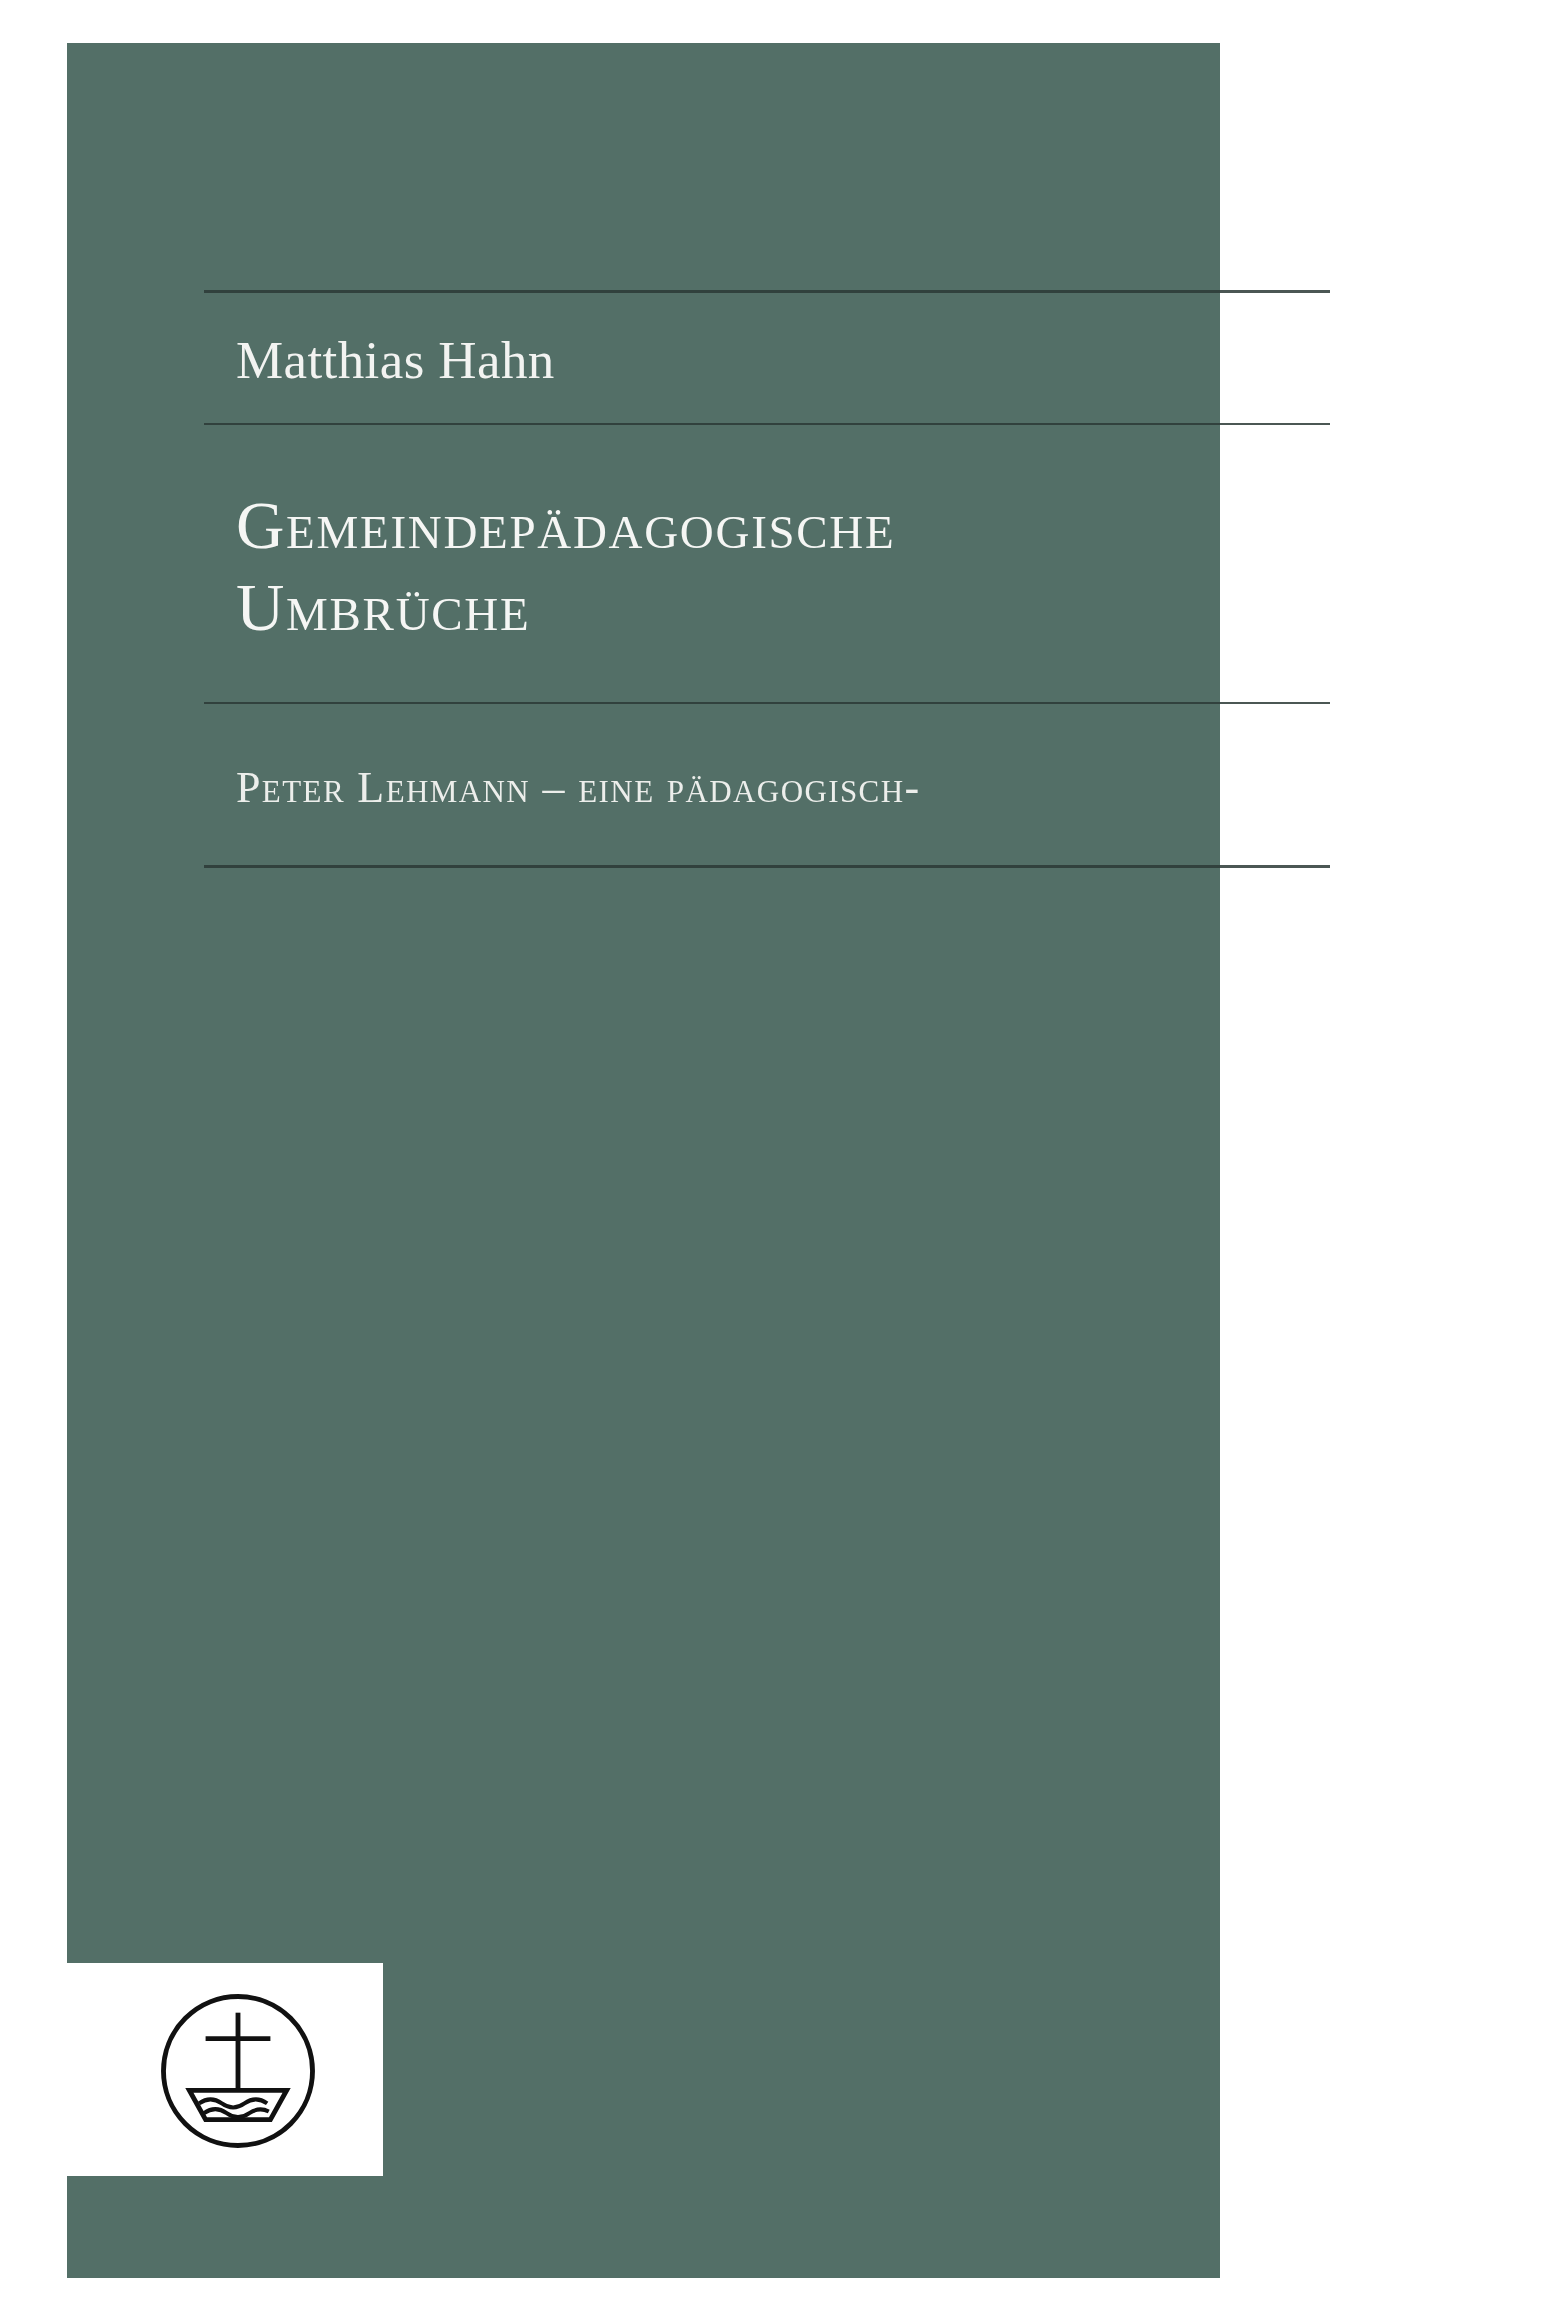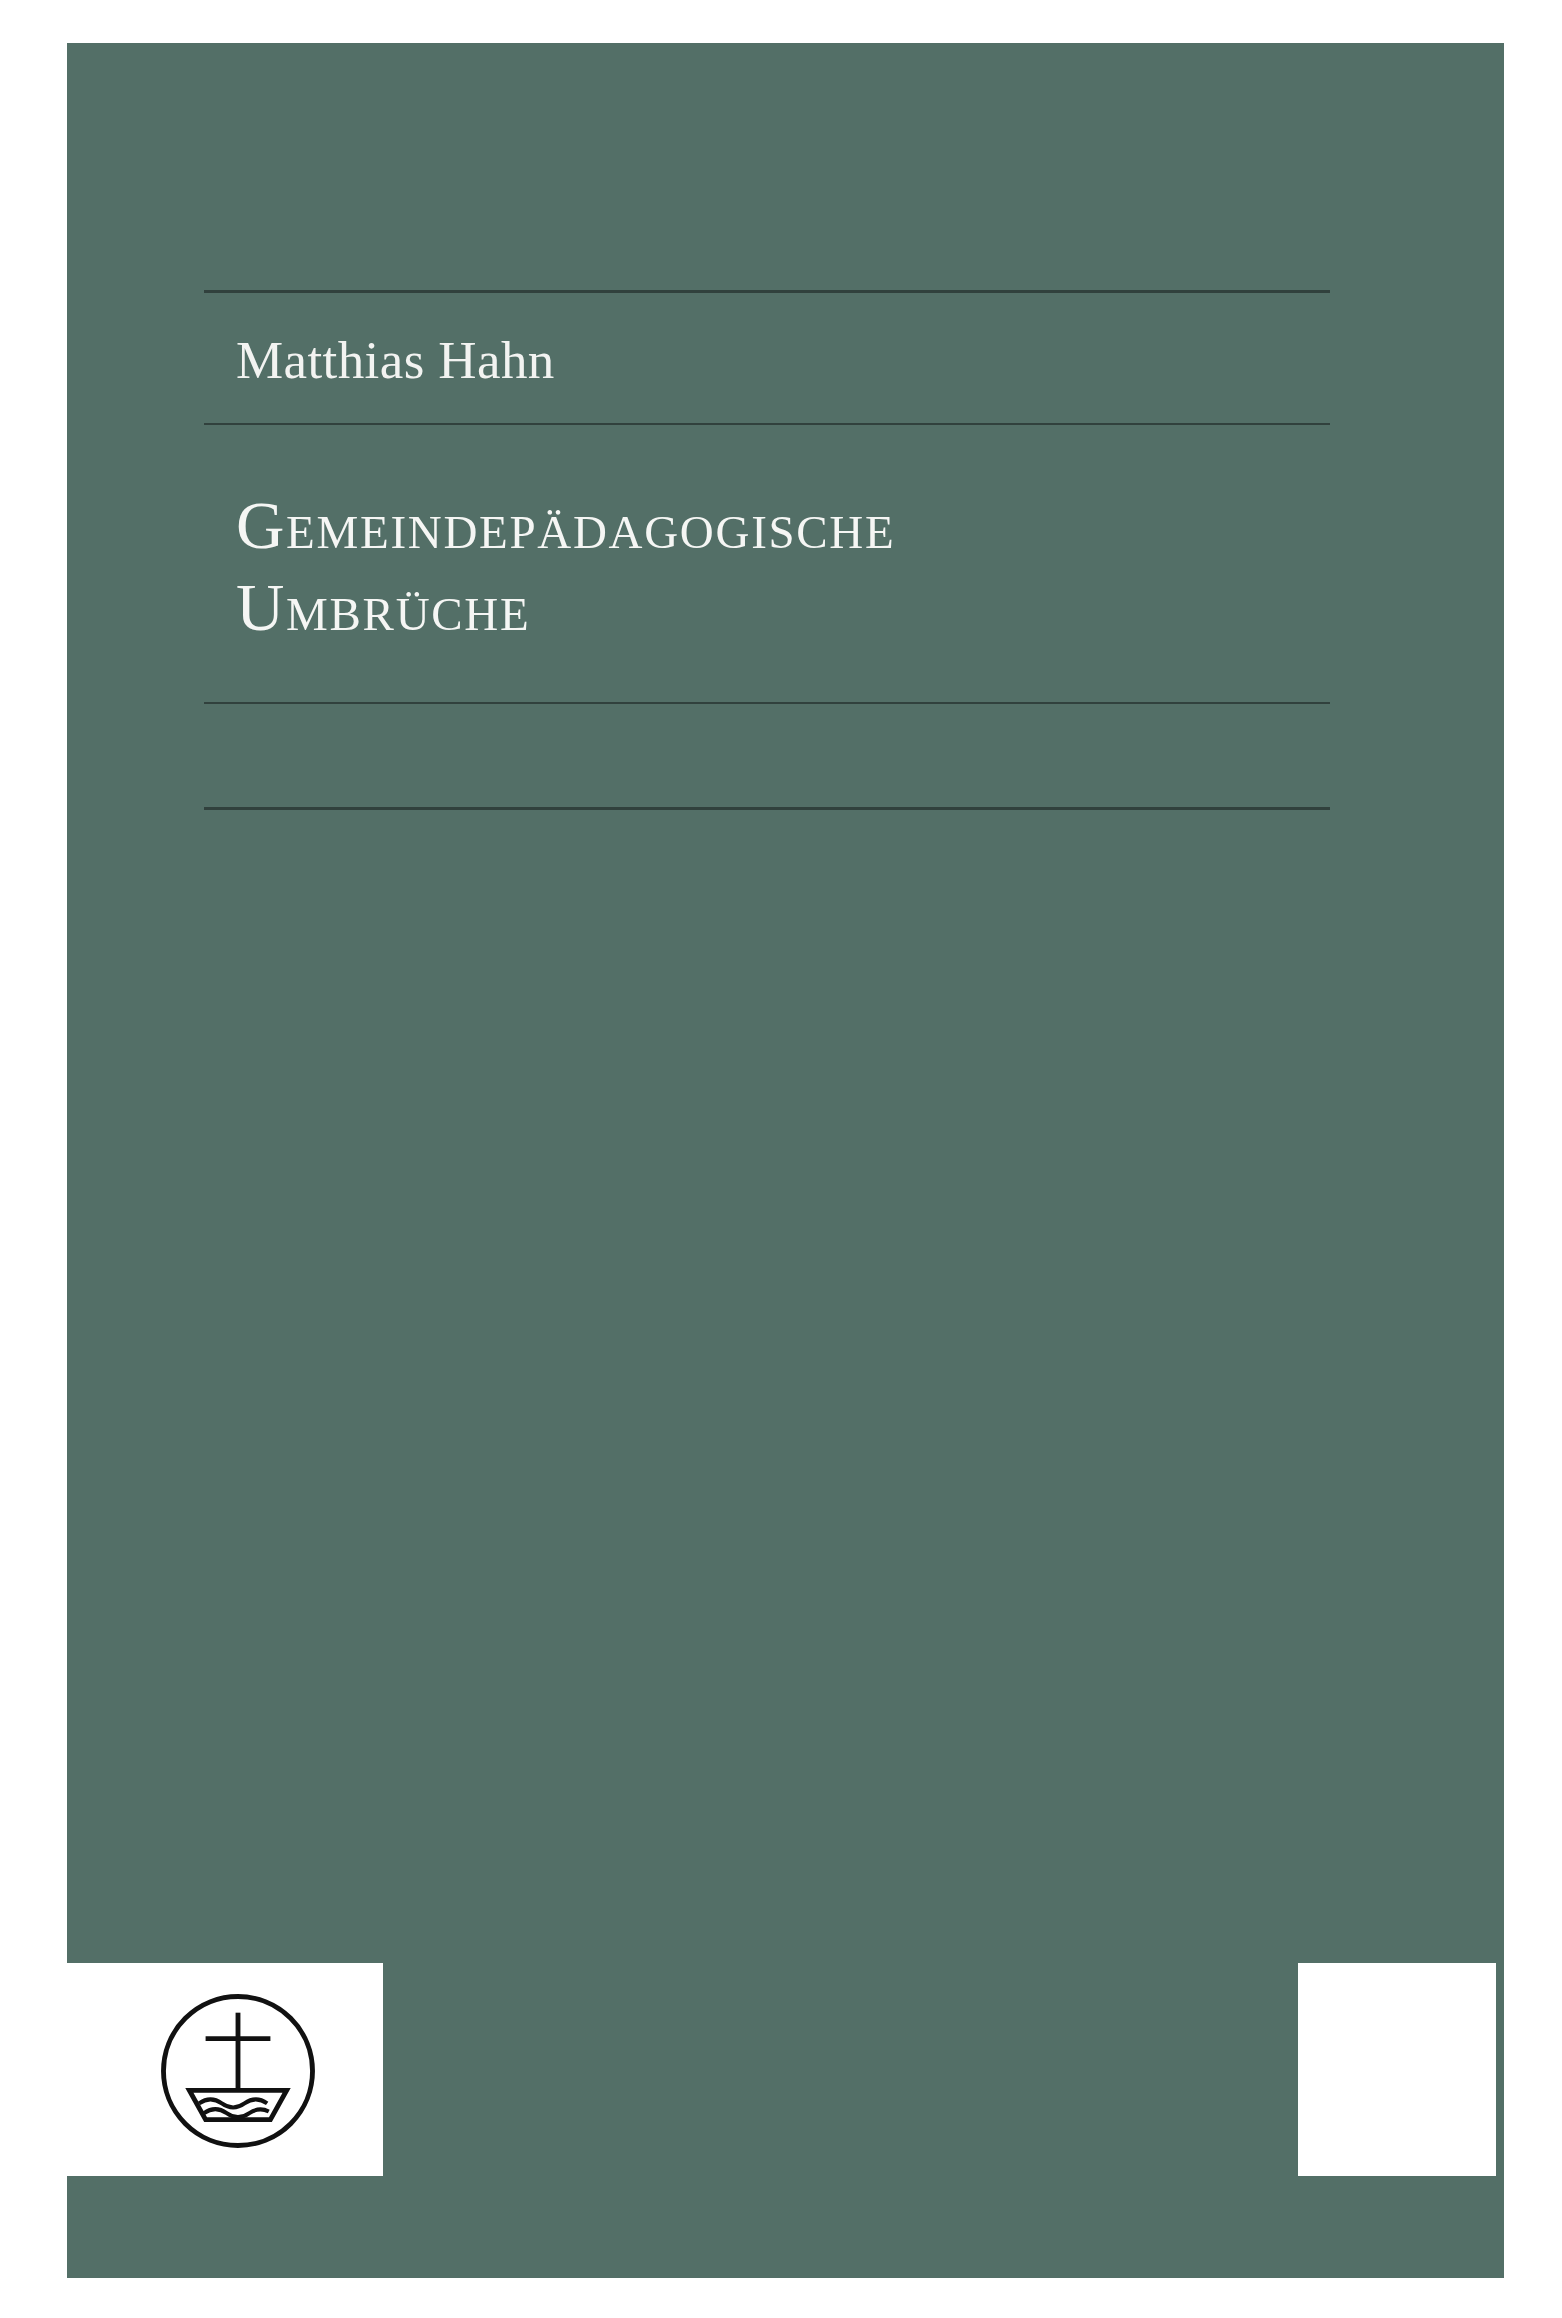--- a/index.html
+++ b/index.html
@@ -13,21 +13,21 @@
     position: relative;
     font-family: "Liberation Serif", serif;
     overflow: hidden;
   }
 
   
   .cover {
     position: absolute;
     left: 67px;
     top: 43px;
-    width: 1437px;
+    width: 1153px;
     height: 2238px;
     background: #536f67;
   }
 
   
   .text-block {
     position: absolute;
     left: 137px;
     top: 247px;
     width: 1126px;
@@ -141,20 +141,21 @@
     <div class="rule"></div>
 
     <div class="title">
       <span class="line">Gemeindepädagogische</span>
       <span class="line">Umbrüche</span>
     </div>
 
     <div class="rule"></div>
 
     <div class="subtitle">
+      <span class="line">Peter Lehmann – eine pädagogisch-</span>
     </div>
 
     <div class="rule"></div>
 
   </div>
 </div>
 
 <div class="logo-panel"></div>
 <div class="notch-right"></div>
 <div class="bottom-strip"></div>

